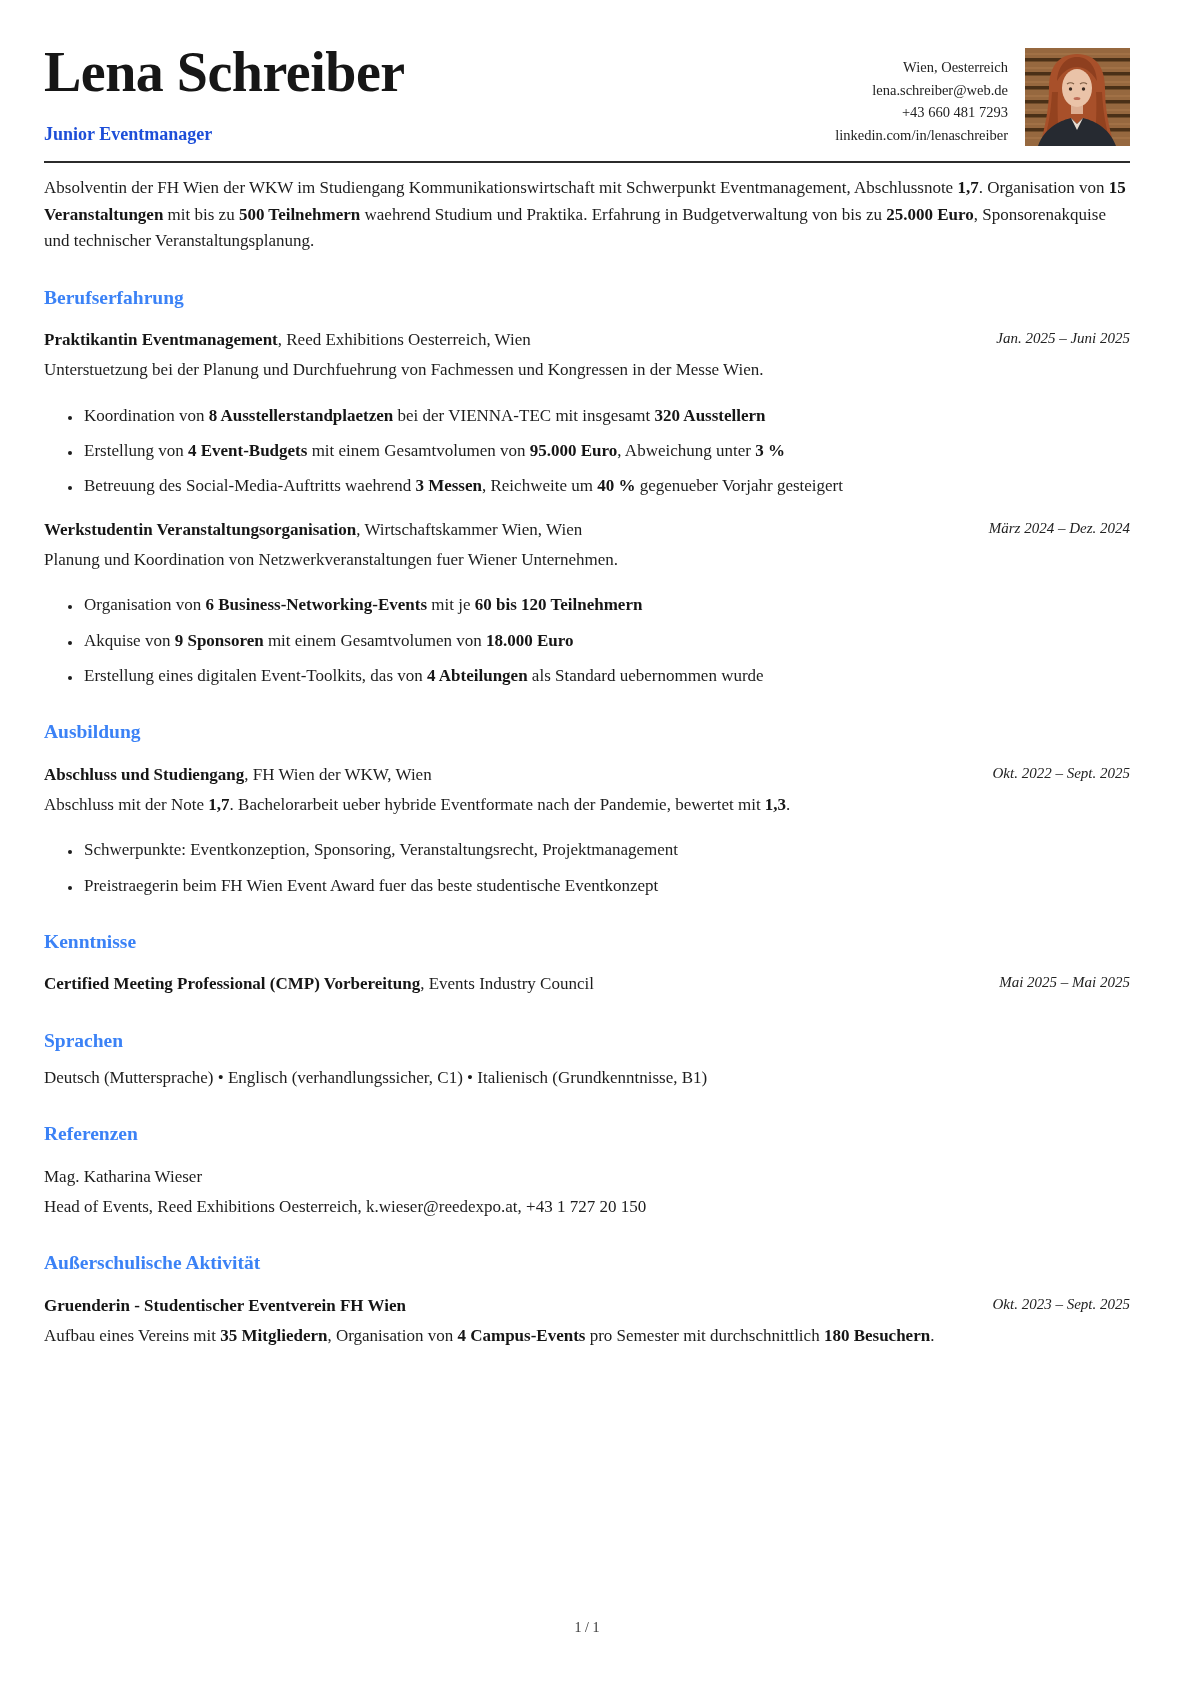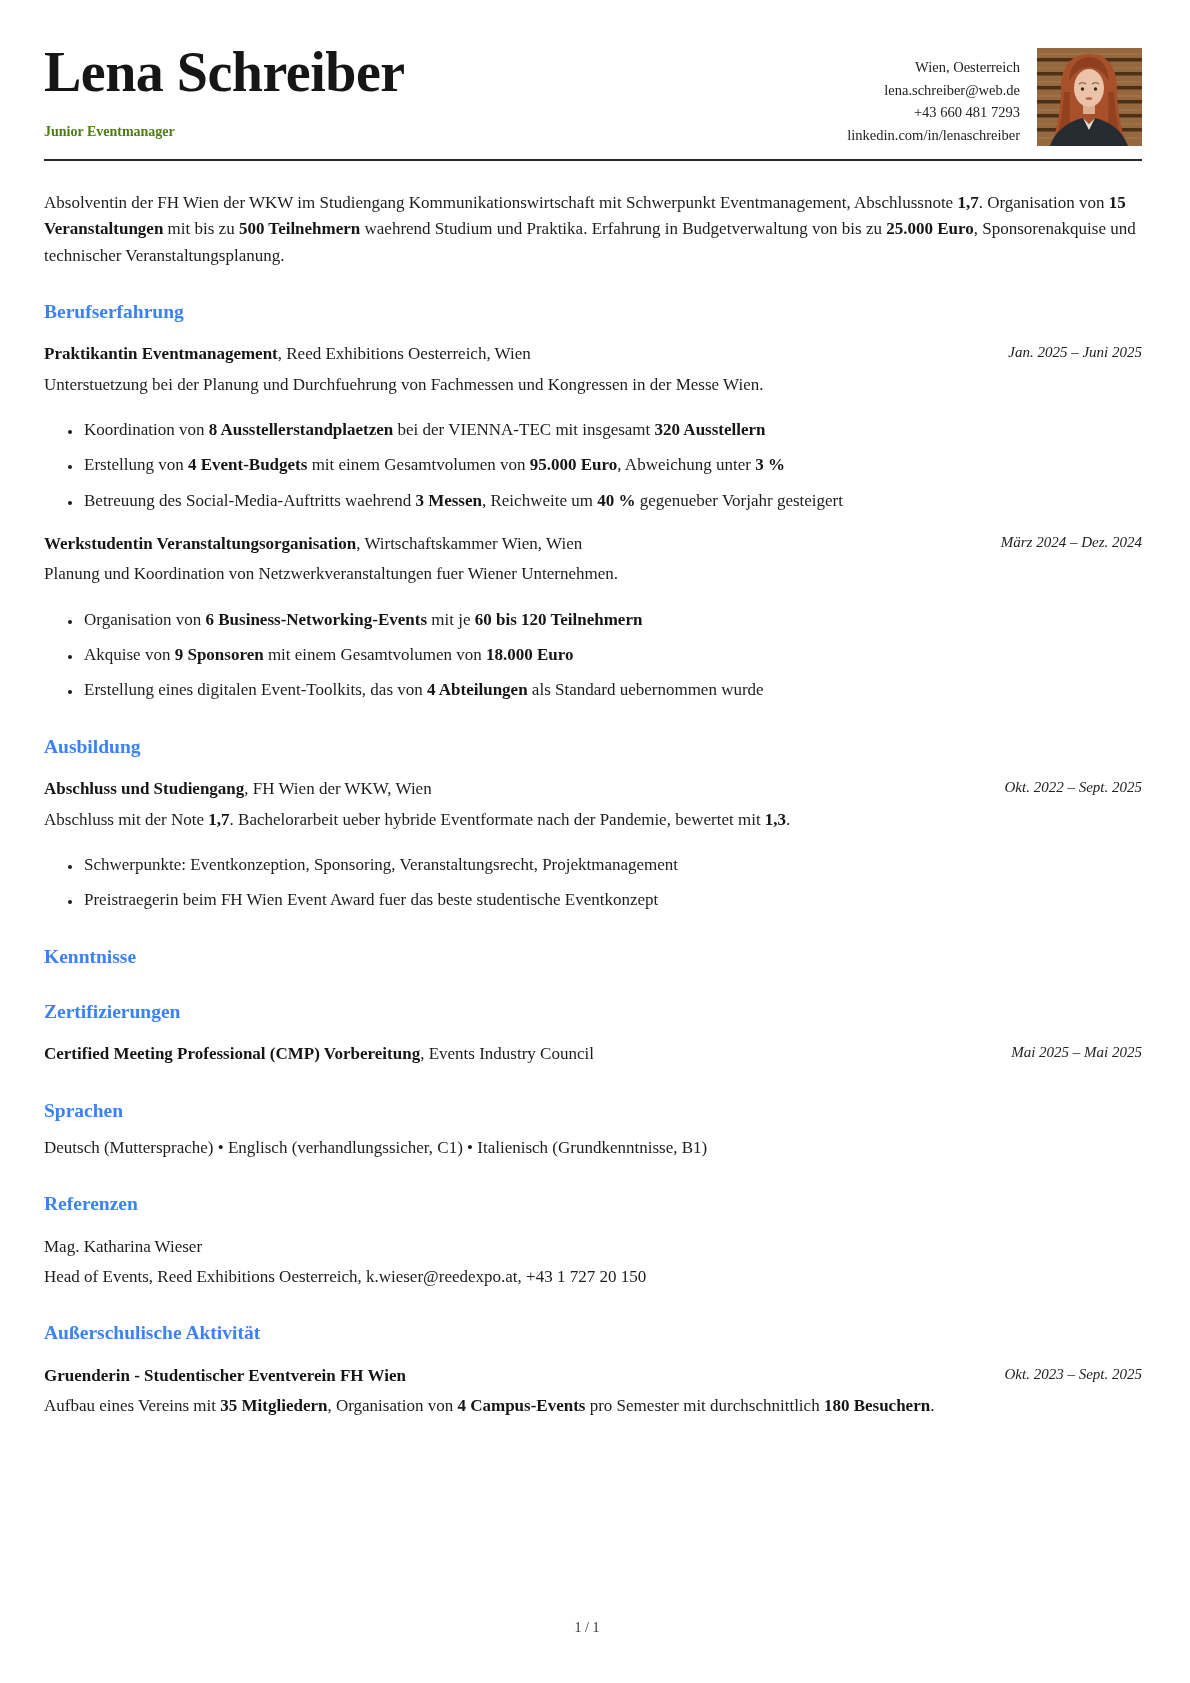--- a/index.html
+++ b/index.html
@@ -2,41 +2,41 @@
 <html><head>
 <meta charset="utf-8">
 <style>
   html,body { margin:0; padding:0; background:#ffffff; }
   .page {
     position:relative;
     width:1190px; height:1655px;
     margin:0 auto;
     background:#ffffff;
     box-sizing:border-box;
-    padding:40px 48px 0 44px;
+    padding:40px 60px 0 44px;
     font-family:"Liberation Serif","DejaVu Serif",serif;
     color:#1d1d1d;
     font-size:17px;
     line-height:1.55;
   }
   
   .header { display:flex; justify-content:space-between; align-items:flex-start; }
   .header-left { padding-top:2px; }
   .person-name {
     margin:0; font-size:56px; font-weight:700; line-height:1.1;
     letter-spacing:-0.5px; color:#161616;
   }
-  .person-title { font-weight:700; font-size:14px; margin-top:17px; color:#4d7c0f; }
+  .person-title { font-weight:700; font-size:18px; margin-top:17px; color:#1d4ed8; }
   .header-right { display:flex; align-items:flex-end; padding-top:8px; }
   .contact { text-align:right; font-size:14.5px; line-height:22.5px; color:#222; padding-top:2px; }
   .photo-box { width:105px; height:98px; margin-left:17px; flex:0 0 auto; overflow:hidden; }
   .rule { border:none; border-top:2.5px solid #2b2b2b; margin:13px 0 0 0; }
 
   
-  .summary { margin:29px 0 0 0; }
+  .summary { margin:12px 0 0 0; }
 
   b, strong { font-weight:700; color:#161616; }
 
   
   .section-heading {
     font-size:19.5px; font-weight:700; color:#3b82f6;
     margin:30px 0 0 0; line-height:1.3;
   }
   .entry { margin-top:17px; }
   .entry-head { display:flex; justify-content:space-between; align-items:flex-start; }
@@ -152,21 +152,20 @@
     </div>
     <p class="entry-desc"><span>Abschluss mit der Note </span><strong>1,7</strong><span>. Bachelorarbeit ueber hybride Eventformate nach der Pandemie, bewertet mit </span><strong>1,3</strong><span>.</span></p>
     <ul class="bullets">
       <li>Schwerpunkte: Eventkonzeption, Sponsoring, Veranstaltungsrecht, Projektmanagement</li>
       <li>Preistraegerin beim FH Wien Event Award fuer das beste studentische Eventkonzept</li>
     </ul>
   </div>
 
   <h2 class="section-heading">Kenntnisse</h2>
 
-  <h2 class="section-heading">Zertifizierungen</h2>
   <div class="entry">
     <div class="entry-head">
       <div class="entry-title"><strong>Certified Meeting Professional (CMP) Vorbereitung</strong><span>, Events Industry Council</span></div>
       <div class="entry-date">Mai 2025 – Mai 2025</div>
     </div>
   </div>
 
   <h2 class="section-heading">Sprachen</h2>
   <p class="inline-list">Deutsch (Muttersprache) • Englisch (verhandlungssicher, C1) • Italienisch (Grundkenntnisse, B1)</p>
 

